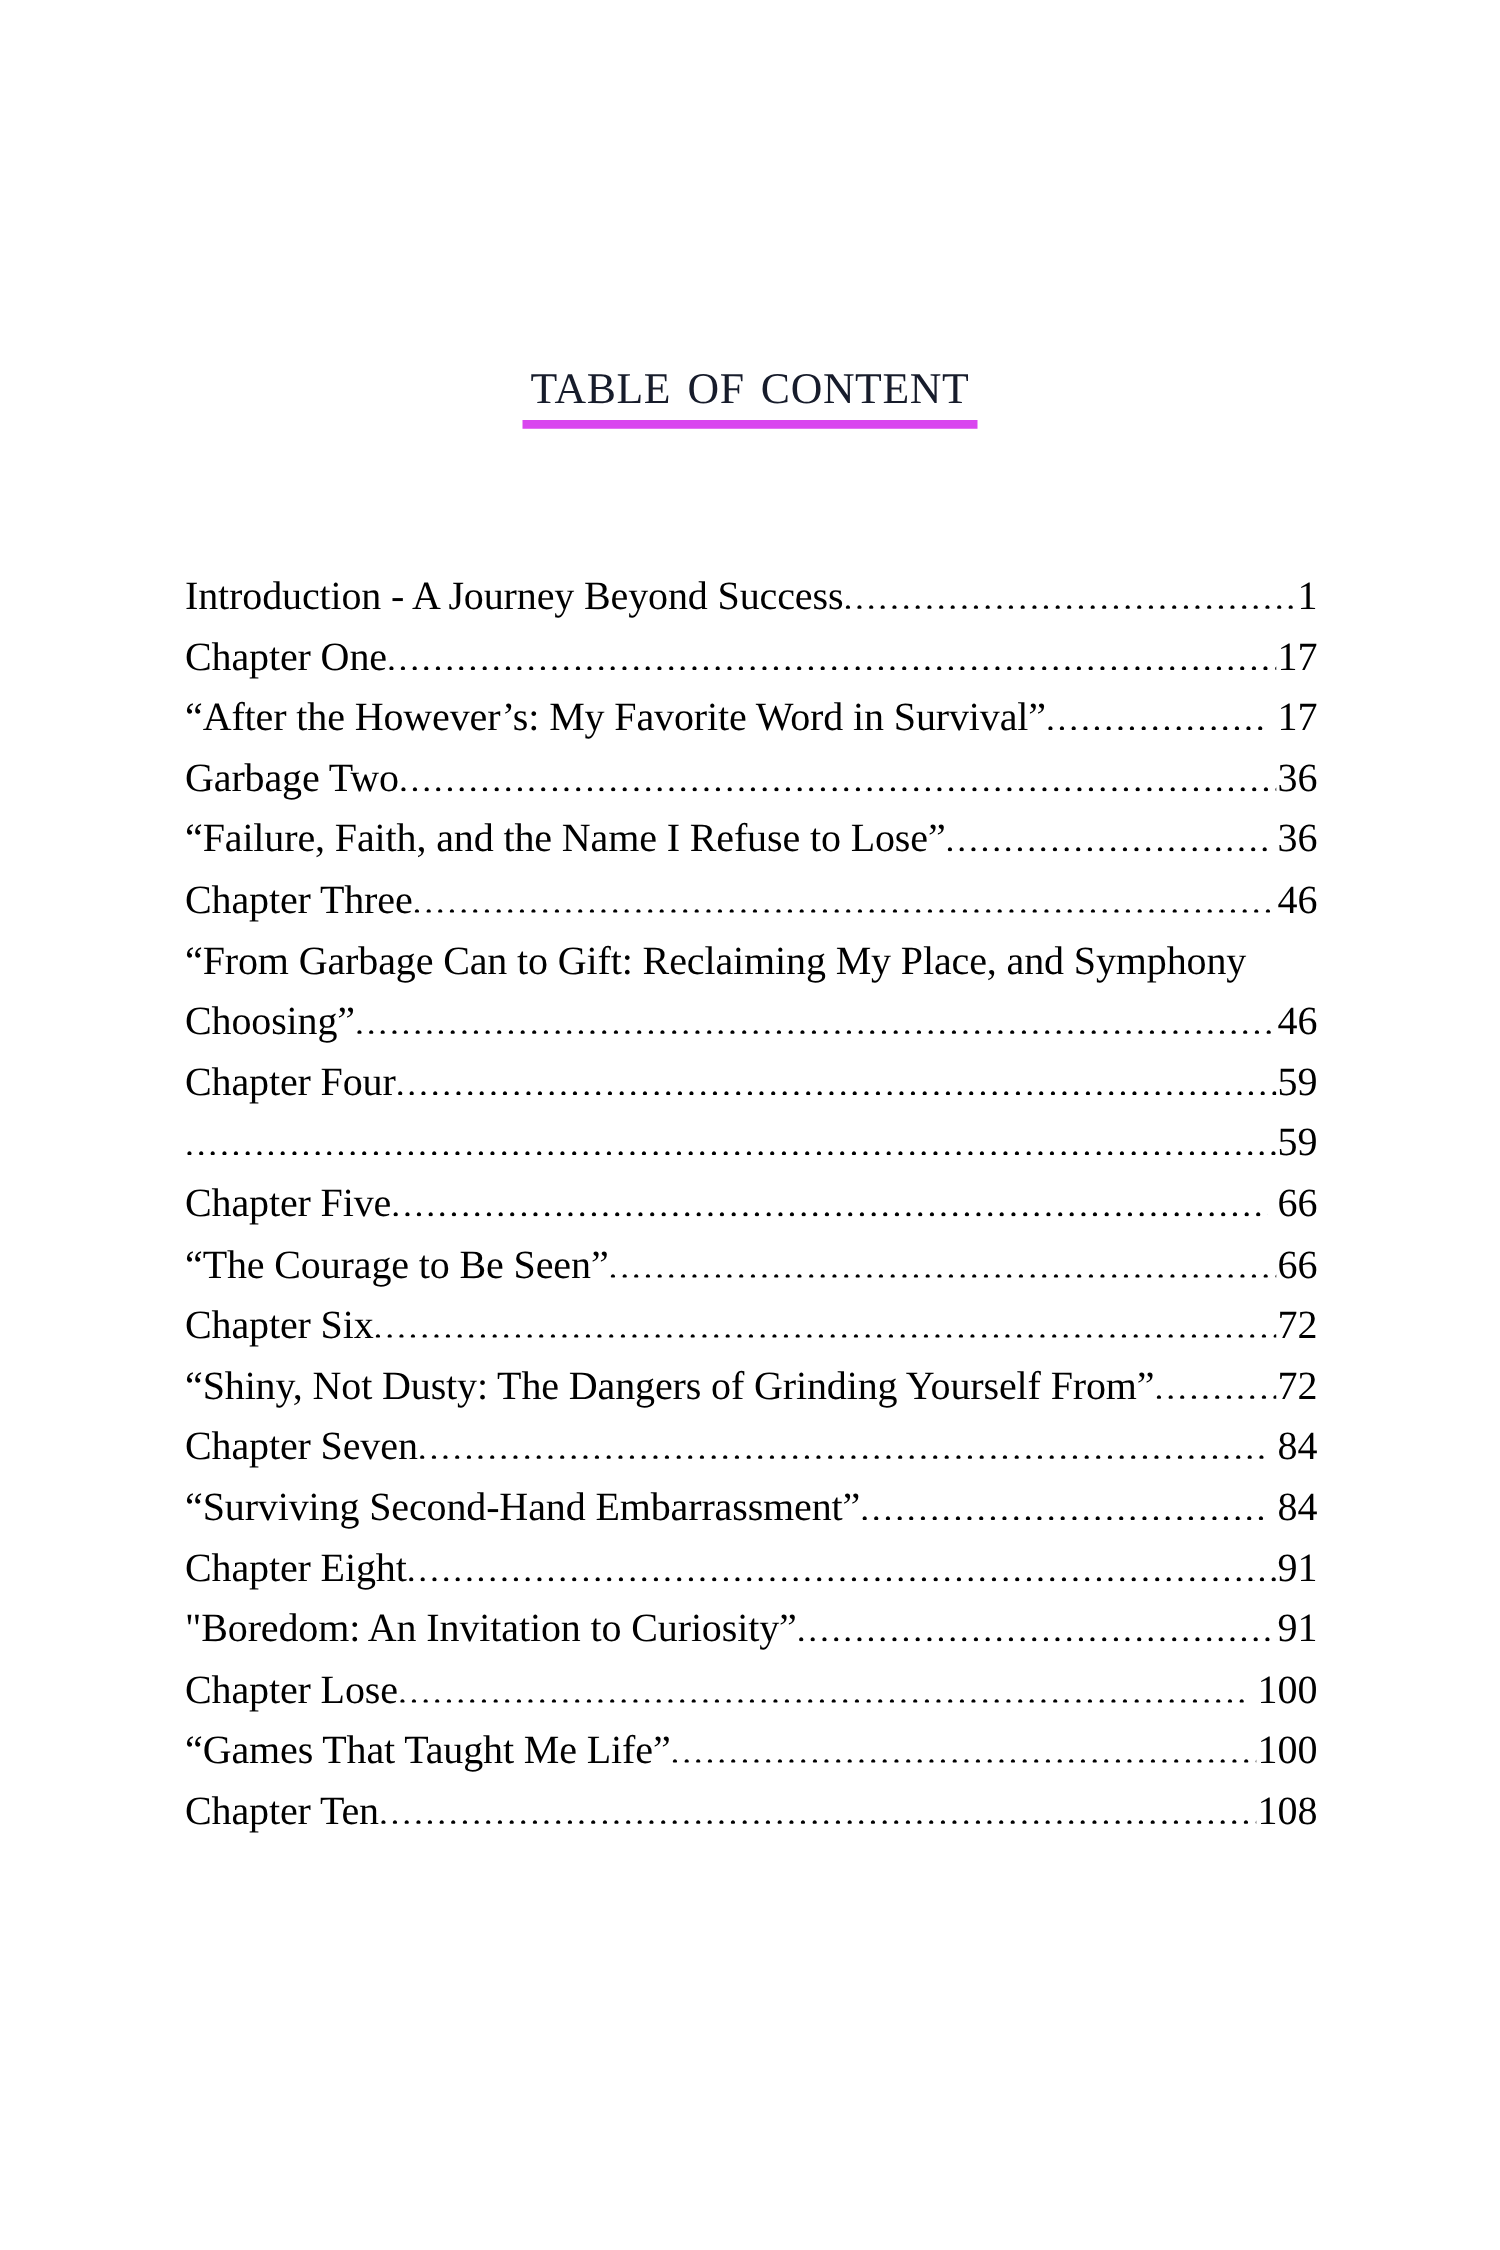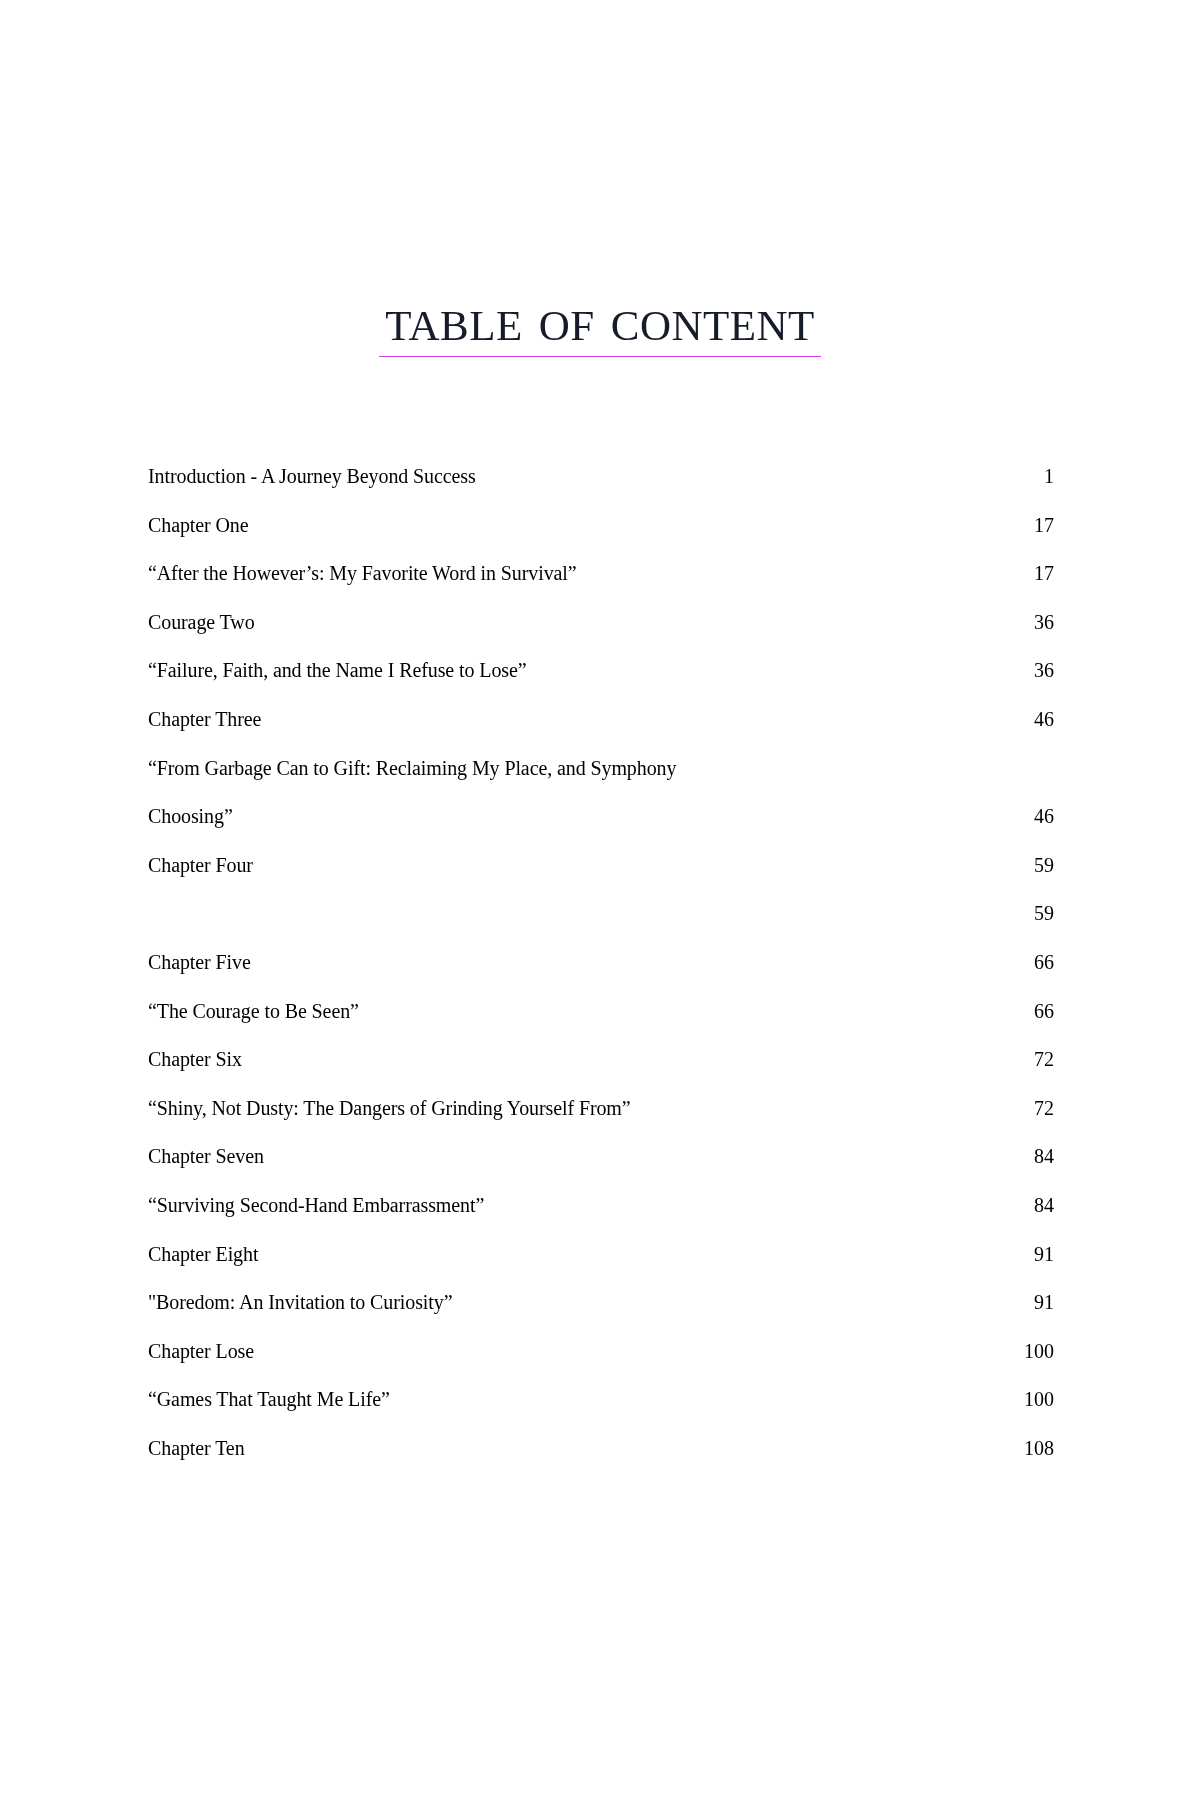--- a/index.html
+++ b/index.html
@@ -26,41 +26,41 @@
   .title-block {
     position: absolute;
     top: 246px;
     left: 0;
     width: 1200px;
     text-align: center;
   }
   .toc-title {
     display: inline-block;
     font-family: "Liberation Serif", "DejaVu Serif", serif;
-    font-size: 62px;
+    font-size: 50px;
     line-height: 1.0;
     letter-spacing: 0.5px;
     color: #171c2b;
     font-variant: small-caps;
     text-transform: lowercase;
     font-weight: 400;
-    border-bottom: 1px solid #d946ef;
+    border-bottom: 7px solid #d946ef;
     padding: 0 6px 6px 6px;
     white-space: nowrap;
   }
   
 
   
   .toc-list {
     position: absolute;
     top: 452px;
     left: 148px;
     width: 906px;
     font-family: "Liberation Serif", "DejaVu Serif", serif;
-    font-size: 20px;
+    font-size: 32px;
     color: #000000;
   }
   .toc-row {
     display: flex;
     align-items: baseline;
     width: 100%;
     height: 48.6px;
     line-height: 48.6px;
     white-space: nowrap;
     overflow: hidden;
@@ -115,21 +115,21 @@
         <span class="toc-leader"></span>
         <span class="toc-page">17</span>
       </div>
       <div class="toc-row">
         <span class="toc-label">“After the However’s: My Favorite Word in Survival”</span>
         <span class="toc-leader"></span>
         <span class="sp-before-page"></span>
         <span class="toc-page">17</span>
       </div>
       <div class="toc-row">
-        <span class="toc-label">Courage Two</span>
+        <span class="toc-label">Garbage Two</span>
         <span class="toc-leader"></span>
         <span class="toc-page">36</span>
       </div>
       <div class="toc-row">
         <span class="toc-label">“Failure, Faith, and the Name I Refuse to Lose”</span>
         <span class="toc-leader"></span>
         <span class="sp-before-page"></span>
         <span class="toc-page">36</span>
       </div>
       <div class="toc-row">

